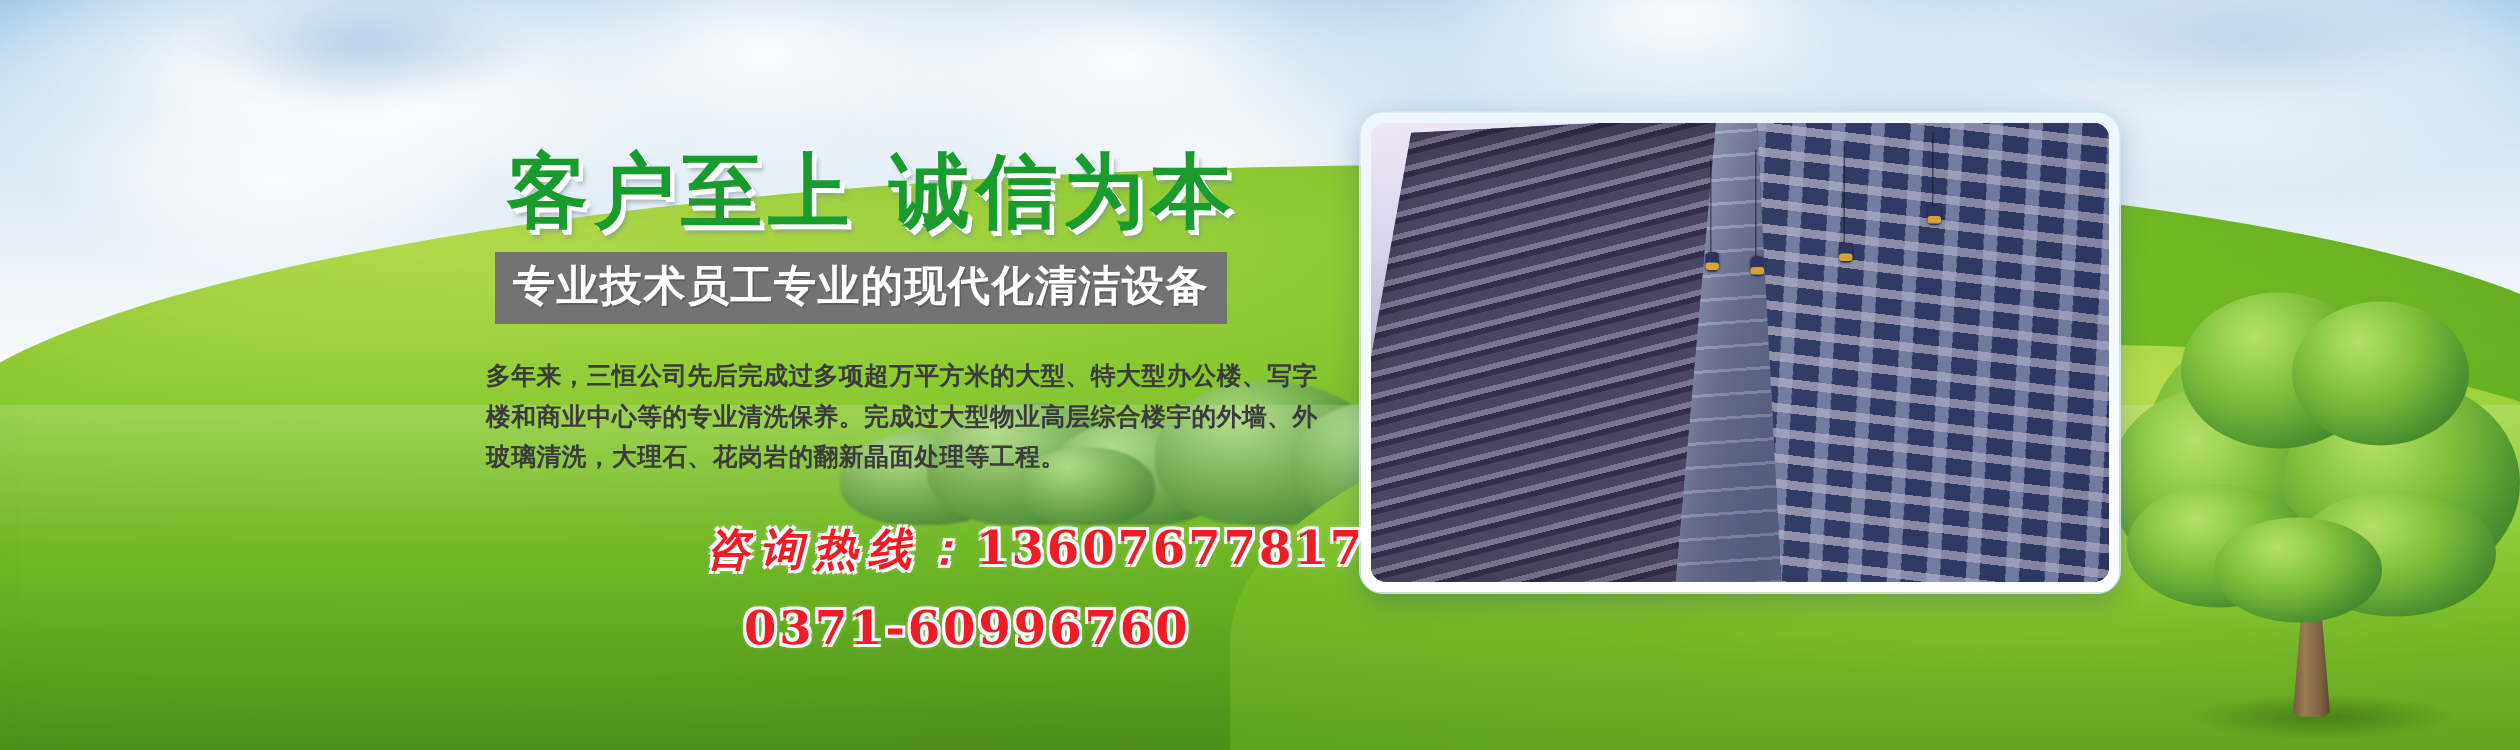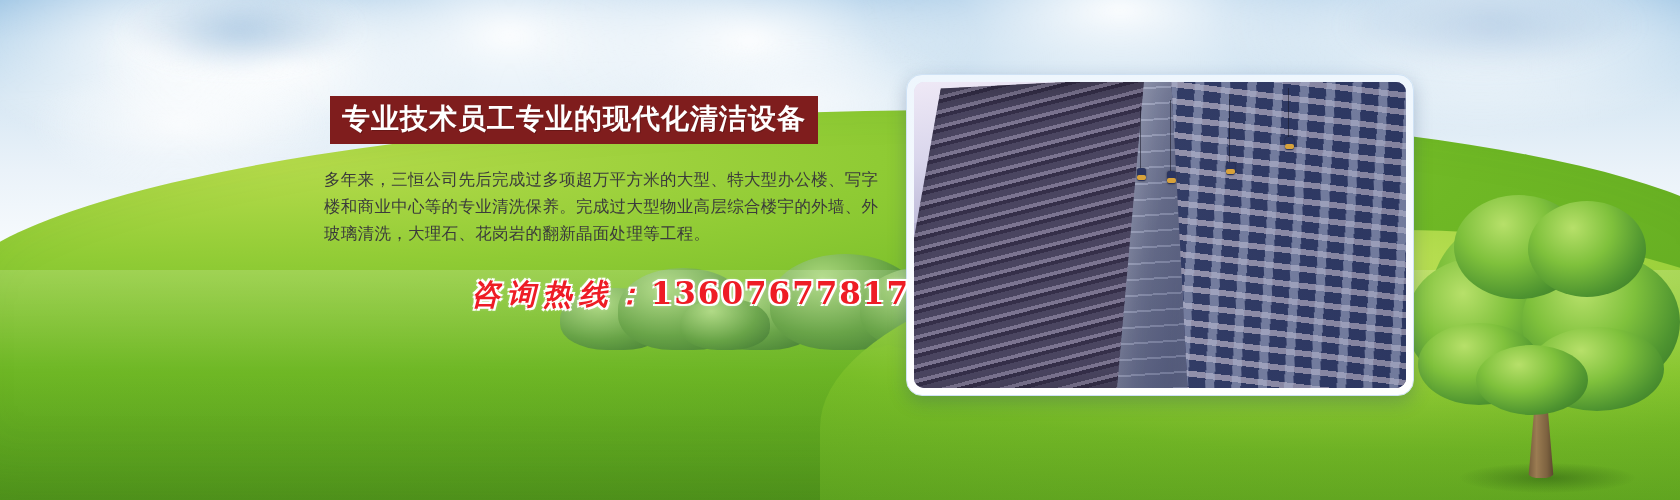--- a/index.html
+++ b/index.html
@@ -188,39 +188,40 @@
     text-shadow:
        2px 2px 0 #ffffff,
        3px 3px 0 #ffffff,
        4px 5px 3px rgba(120,140,150,.55);
     white-space:nowrap;
     margin:0 0 10px 18px;
   }
 
   .greenbar{
     display:inline-block;
-    background:#7f1d1d;
+    background:#737373;
     color:#ffffff;
     font-size:28px;
     font-weight:bold;
     letter-spacing:1px;
     line-height:1;
     padding:9px 12px 11px 12px;
     margin:0 0 0 10px;
     white-space:nowrap;
     text-shadow:1px 1px 0 rgba(0,0,0,.18);
   }
 
   .desc{
     margin:22px 0 0 4px;
     font-size:16.5px;
     line-height:27px;
     color:#3b3b3b;
     width:560px;
     letter-spacing:.3px;
+    font-weight:bold;
   }
 
   .hotline{
     margin:28px 0 0 6px;
     font-family:"DejaVu Serif","Liberation Serif",serif;
     font-weight:bold;
     font-size:31px;
     color:#EE1C25;
     letter-spacing:2px;
     white-space:nowrap;
@@ -312,24 +313,26 @@
 
       <div class="cleaner" style="left:45.4%;top:28%;"></div>
       <div class="cleaner" style="left:51.4%;top:29%;"></div>
       <div class="cleaner" style="left:63.4%;top:26%;"></div>
       <div class="cleaner" style="left:75.4%;top:18%;"></div>
     </div>
   </div>
 
   <div class="copy">
 
+    <div class="headline">客户至上  诚信为本</div>
 
     <div class="greenbar">专业技术员工专业的现代化清洁设备</div>
 
     <p class="desc">多年来，三恒公司先后完成过多项超万平方米的大型、特大型办公楼、写字楼和商业中心等的专业清洗保养。完成过大型物业高层综合楼宇的外墙、外玻璃清洗，大理石、花岗岩的翻新晶面处理等工程。</p>
 
     <div class="hotline">
       <span class="label">咨询热线：</span><span class="num">13607677817</span>
     </div>
 
+    <div class="phone2">0371-60996760</div>
   </div>
 
 </div>
 
 </body></html>

